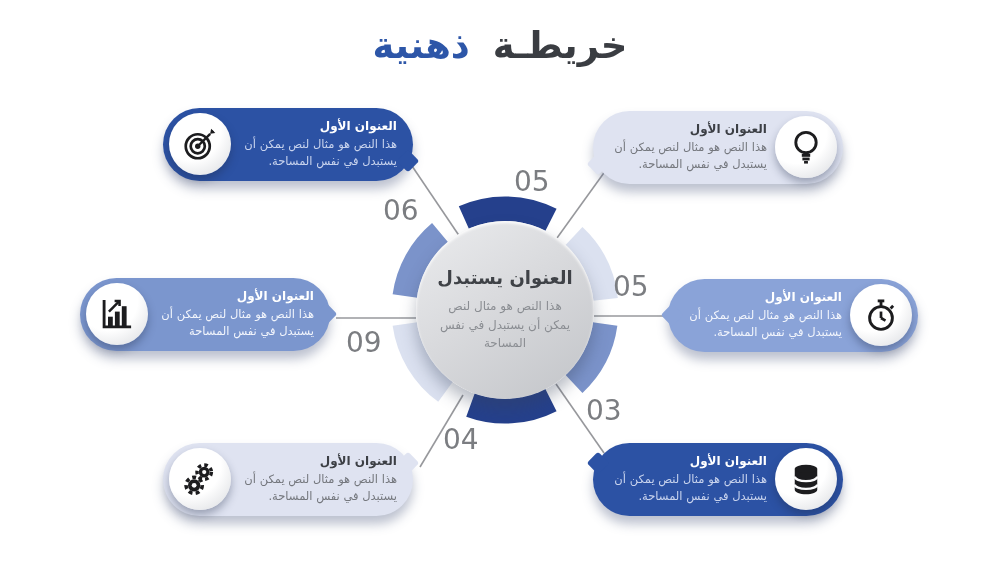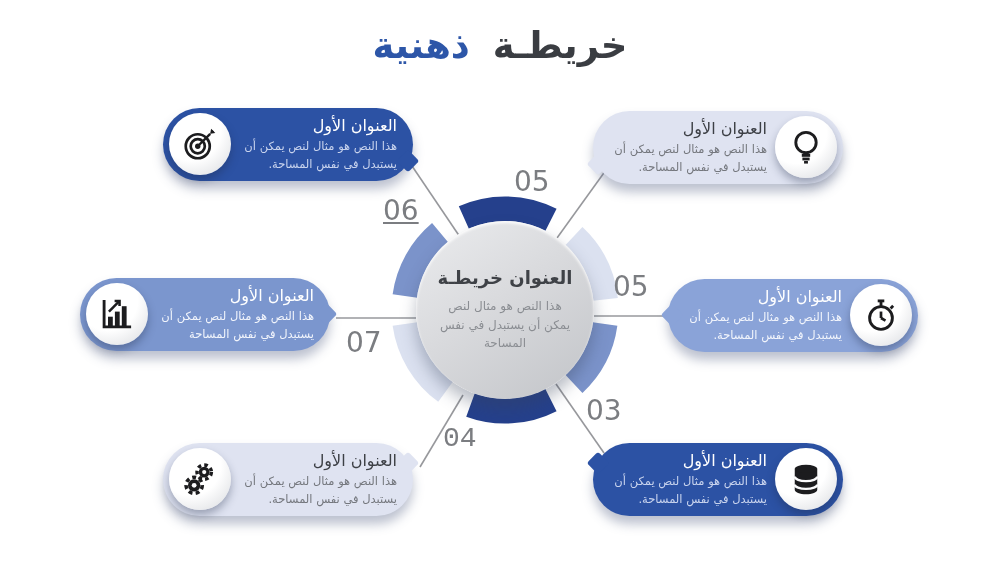--- a/index.html
+++ b/index.html
@@ -28,23 +28,23 @@
     display:flex;flex-direction:column;align-items:center;justify-content:center;
     text-align:center;direction:rtl;padding:0 20px;box-sizing:border-box;
   }
   .center-circle h2{margin:0 0 9px;font-size:18px;font-weight:700;color:#3f4247;}
   .center-circle p{margin:0;font-size:12px;line-height:1.55;color:#8a8d92;width:134px;}
   
   .num{position:absolute;font-size:28px;color:var(--number-gray,#7b7d81);font-weight:400;}
   .num-01{left:514px;top:165px;}
   .num-02{left:613px;top:270px;}
   .num-03{left:586px;top:394px;}
-  .num-04{left:443px;top:423px;font-family:Liberation Mono, monospace;}
+  .num-04{left:443px;top:423px;}
   .num-05{left:346px;top:326px;}
-  .num-06{left:383px;top:194px;text-decoration:underline;}
+  .num-06{left:383px;top:194px;}
   
   .card{
     position:absolute;width:250px;height:73px;border-radius:37px;
     box-shadow:0 8px 11px rgba(78,93,130,.38);
     direction:rtl;box-sizing:border-box;display:flex;align-items:center;
   }
   .style-dark{background:var(--accent-dark-blue,#2c52a4);}
   .style-medium{background:var(--medium-blue,#7b96ce);}
   .style-mlight{background:var(--medium-light-blue,#8aa3d8);}
   .style-light{background:var(--light-blue,#dfe3f1);}
@@ -65,21 +65,21 @@
     position:absolute;top:5px;width:62px;height:62px;border-radius:50%;
     background:radial-gradient(circle at 35% 28%,#ffffff 50%,#d7d9dd 100%);
     box-shadow:0 5px 8px rgba(30,40,70,.35);
     display:flex;align-items:center;justify-content:center;
   }
   .icon-left .icon-circle{left:6px;}
   .icon-right .icon-circle{right:6px;}
   .card-text{flex:1;padding:4px 16px 4px 14px;text-align:right;}
   .icon-left .card-text{padding-right:16px;padding-left:76px;}
   .icon-right .card-text{padding-right:76px;padding-left:16px;}
-  .card-text h3{margin:0 0 3px;font-size:16px;font-weight:400;line-height:1.2;}
+  .card-text h3{margin:0 0 3px;font-size:12px;font-weight:700;line-height:1.2;}
   .card-text p{margin:0;font-size:11.5px;line-height:1.5;}
   .style-dark .card-text h3{color:#ffffff;}
   .style-dark .card-text p{color:#c9d4ee;}
   .style-medium .card-text h3,.style-mlight .card-text h3{color:#ffffff;}
   .style-medium .card-text p,.style-mlight .card-text p{color:#f2f5fc;}
   .style-light .card-text h3{color:#3c3f45;}
   .style-light .card-text p{color:#74777d;}
 </style>
 </head>
 <body>
@@ -104,29 +104,29 @@
       <path class="seg seg-dark" d="M463.9 217.7 A101 101 0 0 1 550.9 220.0"></path>
       <path class="seg seg-light" d="M573.9 236.1 A101 101 0 0 1 605.4 299.4"></path>
       <path class="seg seg-med" d="M605.0 324.1 A101 101 0 0 1 573.9 383.9"></path>
       <path class="seg seg-dark" d="M550.9 400.0 A101 101 0 0 1 470.5 404.9"></path>
       <path class="seg seg-light" d="M445.6 391.7 A101 101 0 0 1 405.0 324.1"></path>
       <path class="seg seg-med" d="M405.0 295.9 A101 101 0 0 1 440.1 232.6"></path>
     </g>
   </svg>
 
   <div class="center-circle">
-    <h2>العنوان خريطـة</h2>
+    <h2>العنوان يستبدل</h2>
     <p>هذا النص هو مثال لنص يمكن أن يستبدل في نفس المساحة</p>
   </div>
 
   <div class="num num-01">05</div>
   <div class="num num-02">05</div>
   <div class="num num-03">03</div>
   <div class="num num-04">04</div>
-  <div class="num num-05">07</div>
+  <div class="num num-05">09</div>
   <div class="num num-06">06</div>
 
   <div class="card card-01 style-light icon-right">
     <div class="tail"></div>
     <div class="icon-circle">
       <svg viewBox="0 0 24 24" width="36" height="36">
         <circle cx="12" cy="9" r="6.8" fill="none" stroke="#1c1c1e" stroke-width="1.9"></circle>
         <line x1="9.2" y1="17.6" x2="14.8" y2="17.6" stroke="#1c1c1e" stroke-width="1.9"></line>
         <line x1="9.6" y1="20" x2="14.4" y2="20" stroke="#1c1c1e" stroke-width="1.9"></line>
         <line x1="10.7" y1="22.2" x2="13.3" y2="22.2" stroke="#1c1c1e" stroke-width="1.7"></line>

